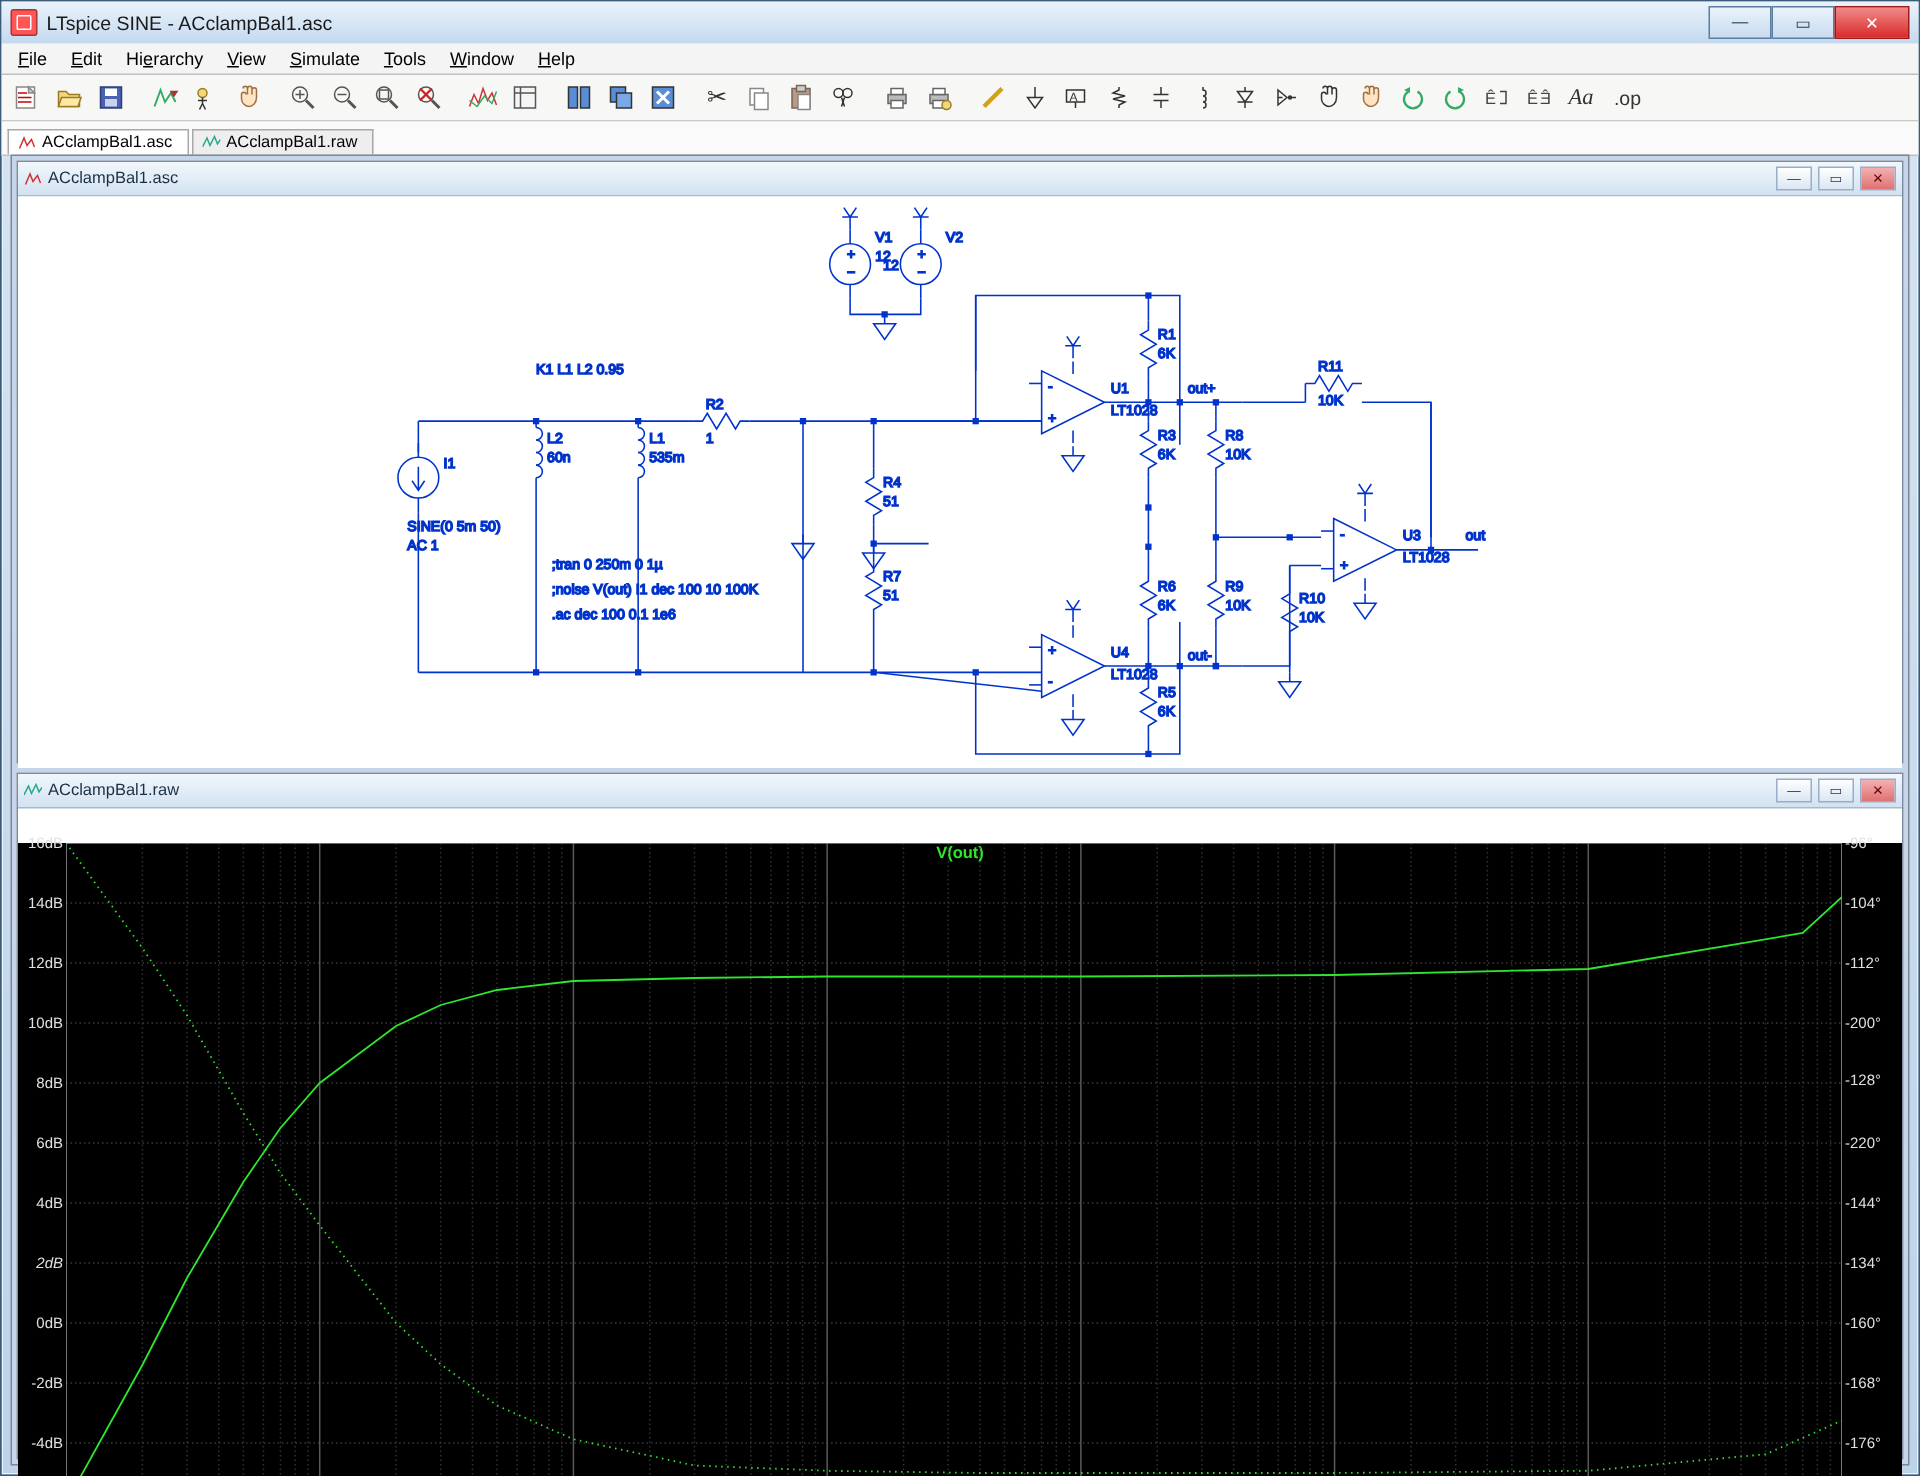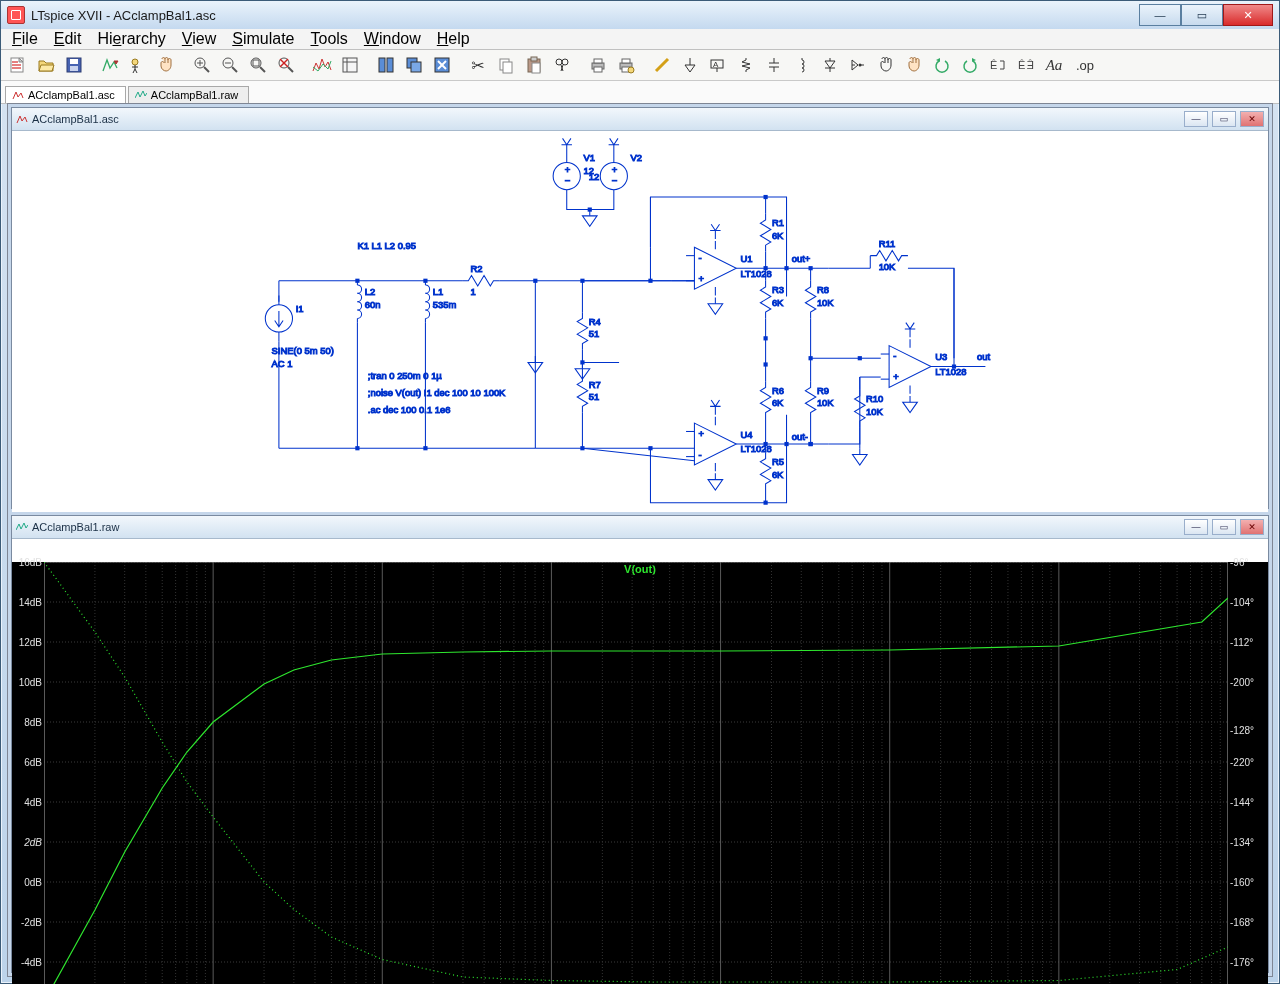--- a/index.html
+++ b/index.html
@@ -5,21 +5,21 @@
   body { margin:0; font-family:"Segoe UI",Tahoma,sans-serif; font-size:12px; background:#6b8ba4; overflow:hidden; width:1280px; height:984px; position:relative; }
   
   .win7-frame { position:absolute; inset:0; border:1px solid #3b5b78; background:linear-gradient(#d7e4f2,#bcd3ea); box-shadow:inset 0 0 0 1px #eaf2fb; }
   .titlebar { height:28px; background:linear-gradient(#eaf3fb,#c4d9ef); display:flex; align-items:center; padding:0 6px; }
   .titlebar .app-ico { width:16px; height:16px; border:1px solid #a33; background:#f55; border-radius:2px; margin-right:6px; position:relative; }
   .titlebar .app-ico:before{content:"";position:absolute;inset:3px;border:1px solid #fff;border-radius:1px;}
   .titlebar .title { color:#1a1a1a; font-size:13px; flex:1; white-space:nowrap; }
   .win-btns { display:flex; gap:0; }
   .win-btn { width:40px; height:20px; border:1px solid #5a7fa0; background:linear-gradient(#eaf3fb,#c8dbee); color:#253b52; display:flex; align-items:center; justify-content:center; font-size:11px; }
   .win-btn.close{ width:48px; background:linear-gradient(#f08a8a,#d92b2b); border-color:#a01818; color:#fff; }
-  .menubar { height:20px; background:#f4f4f4; border-bottom:1px solid #c0c0c0; display:flex; align-items:center; padding:0 4px; gap:2px; color:#000; font-size:16px; }
+  .menubar { height:20px; background:#f4f4f4; border-bottom:1px solid #c0c0c0; display:flex; align-items:center; padding:0 4px; gap:2px; color:#000; font-size:12px; }
   .menubar span{ padding:1px 7px; cursor:default; }
   .menubar span u{ text-decoration:underline; }
   .toolbar { height:30px; background:#f7f7f5; border-bottom:1px solid #c9c9c9; display:flex; align-items:center; padding:0 4px; gap:2px; flex-wrap:nowrap; overflow:hidden;}
   .tbtn { width:24px; height:24px; border:1px solid transparent; background:#f7f7f5; display:flex; align-items:center; justify-content:center; font-size:16px; color:#333; }
   .tbtn svg{display:block;}
   .tsep { width:6px; }
   .tabstrip { height:22px; background:#fafafa; border-bottom:1px solid #c0c0c0; display:flex; align-items:flex-end; padding:0 4px; }
   .tab { padding:2px 10px 2px 6px; border:1px solid #a8a8a8; border-bottom:none; background:#fff; font-size:11px; margin-right:2px; display:flex; align-items:center; gap:4px;}
   .tab.inactive{ background:#eee;}
   .clientarea{ position:absolute; top:102px; left:6px; right:6px; bottom:6px; background:#7f8694;}
@@ -39,21 +39,21 @@
   .trace-title{ position:absolute; top:1px; left:50%; transform:translateX(-50%); color:#2ee62e; font:bold 11px Arial;}
   .tick{position:absolute; white-space:nowrap;}
   .aa{ font-style:italic; font-family:"Times New Roman",serif; font-size:15px;}
 </style>
 </head>
 <body>
 
 <div class="win7-frame">
   <div class="titlebar">
     <div class="app-ico"></div>
-    <div class="title">LTspice XVII - ACclampBal1.asc</div>
+    <div class="title">LTspice SINE - ACclampBal1.asc</div>
     <div class="win-btns">
       <div class="win-btn">—</div>
       <div class="win-btn">▭</div>
       <div class="win-btn close">✕</div>
     </div>
   </div>
 
   <div class="menubar">
     <span><u>F</u>ile</span>
     <span><u>E</u>dit</span>
@@ -551,21 +551,21 @@
             <div class="tick" style="right: 2px; top: 275px; font-style: italic;">2dB</div>
             <div class="tick" style="right: 2px; top: 315px;">0dB</div>
             <div class="tick" style="right: 2px; top: 355px;">-2dB</div>
             <div class="tick" style="right: 2px; top: 395px;">-4dB</div>
           </div>
         <div class="plot-ticks-r" id="yr">
             <div class="tick" style="left: 2px; top: -5px;">-96°</div>
             <div class="tick" style="left: 2px; top: 35px;">-104°</div>
             <div class="tick" style="left: 2px; top: 75px;">-112°</div>
             <div class="tick" style="left: 2px; top: 115px;">-200°</div>
-            <div class="tick" style="left: 2px; top: 163px;">-128°</div>
+            <div class="tick" style="left: 2px; top: 153px;">-128°</div>
             <div class="tick" style="left: 2px; top: 195px;">-220°</div>
             <div class="tick" style="left: 2px; top: 235px;">-144°</div>
             <div class="tick" style="left: 2px; top: 275px;">-134°</div>
             <div class="tick" style="left: 2px; top: 315px;">-160°</div>
             <div class="tick" style="left: 2px; top: 355px;">-168°</div>
             <div class="tick" style="left: 2px; top: 395px;">-176°</div>
           </div>
 
         <div class="plot-area">
           <svg id="plot-svg" width="100%" height="100%" preserveAspectRatio="none" viewBox="0 0 1184 440">

